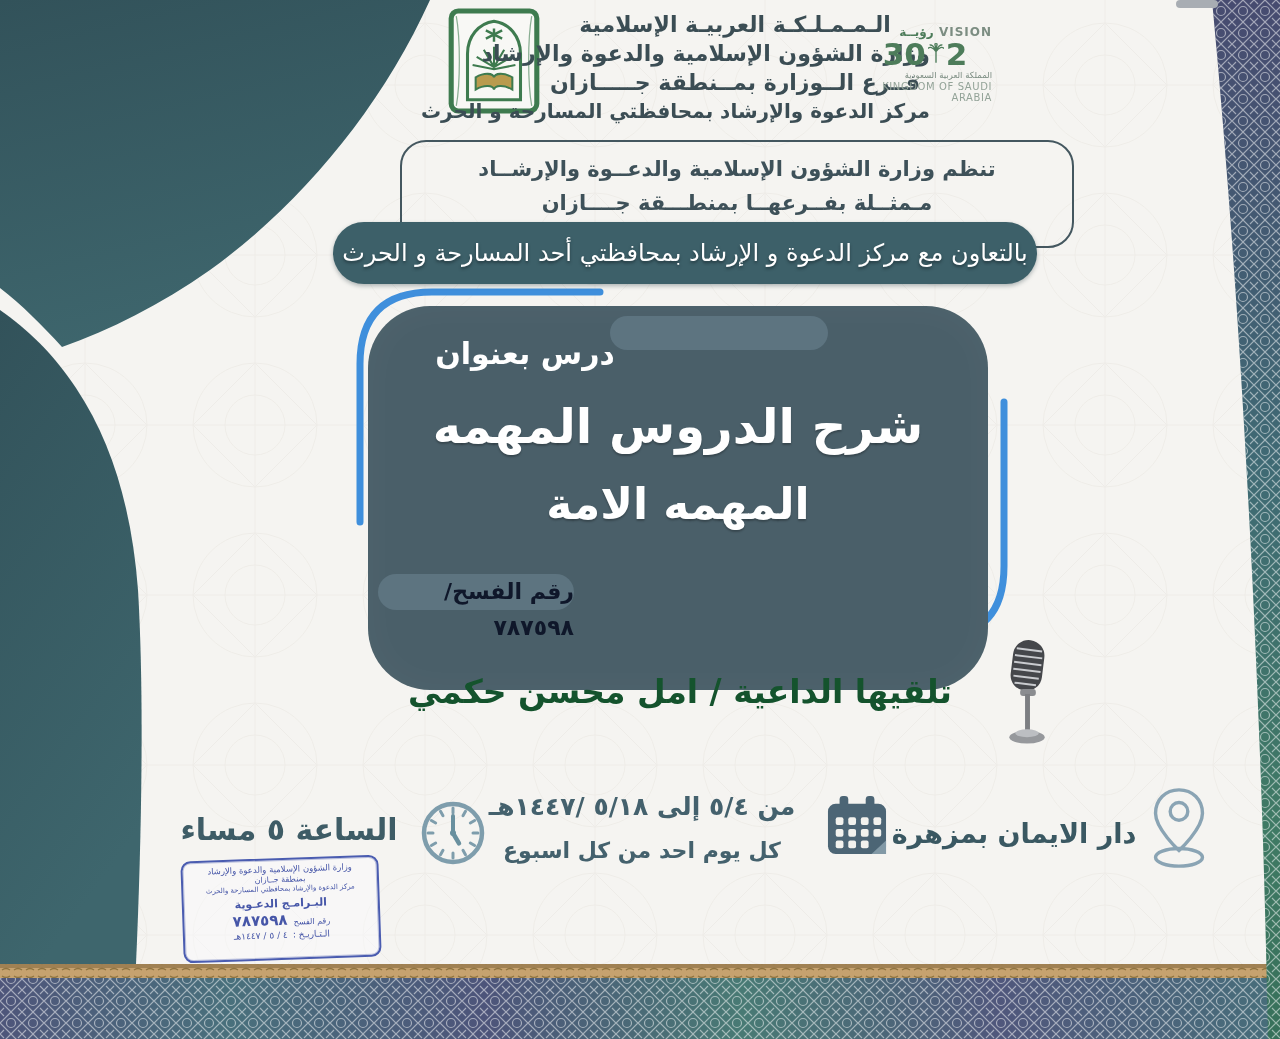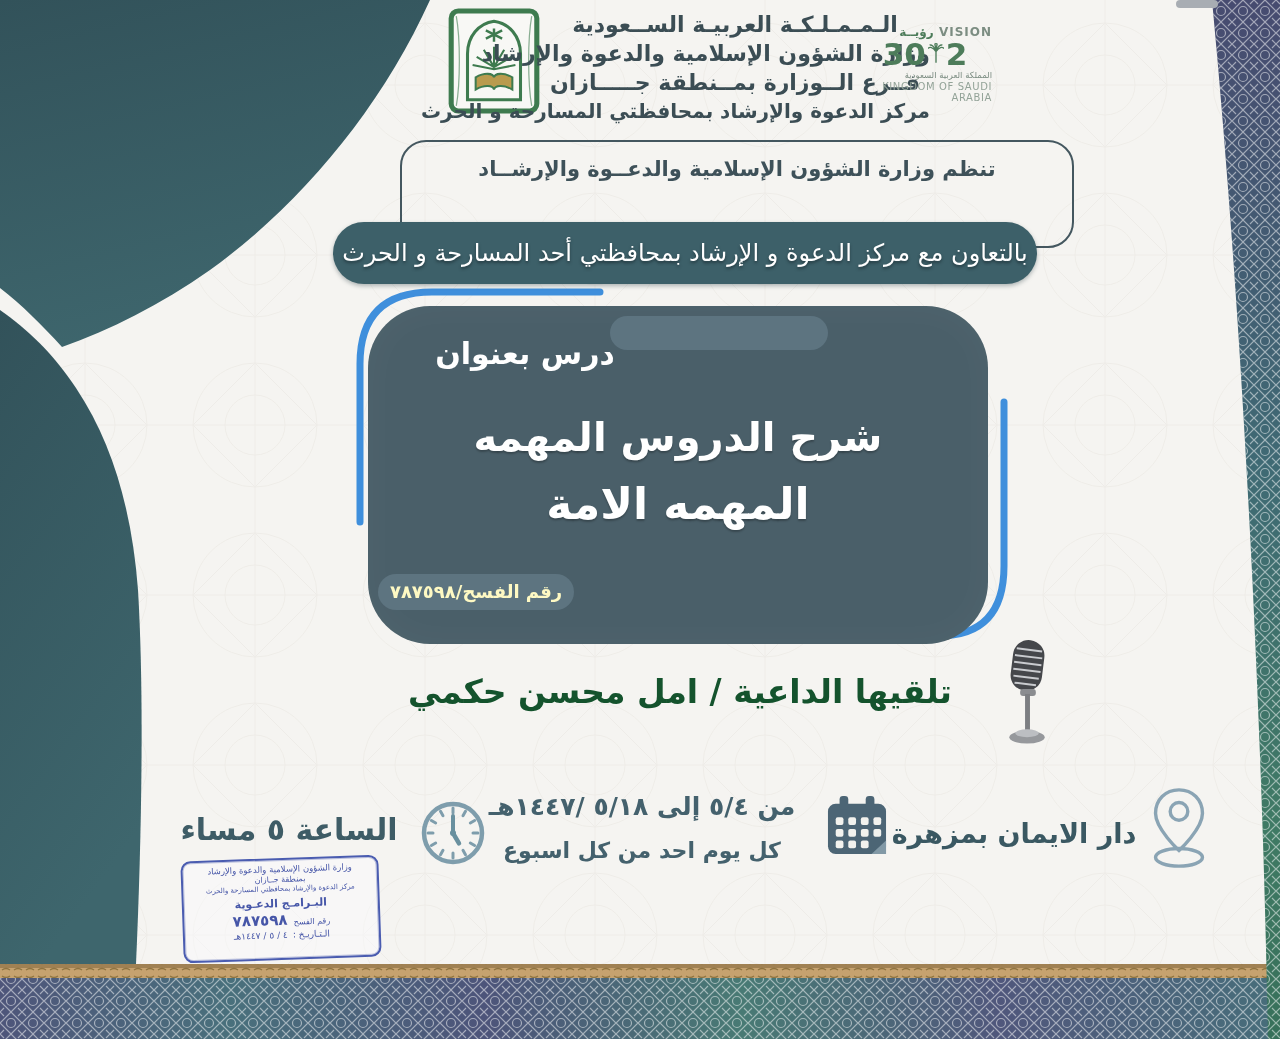--- a/index.html
+++ b/index.html
@@ -19,26 +19,26 @@
   .vision-year{display:flex;align-items:center;justify-content:center;gap:2px;color:#4d7c5a;font-weight:bold;font-size:31px;line-height:30px;}
   .vision-sub-ar{font-size:8.5px;color:#7c8d82;margin-top:2px;}
   .vision-sub-en{font-size:10px;color:#93a398;letter-spacing:.6px;}
   
   .banner{left:400px;top:140px;width:674px;height:108px;border:2.5px solid #44575f;border-radius:26px;z-index:2;text-align:center;padding-top:15px;color:#3e5159;font-weight:bold;}
   .banner div{white-space:nowrap;}
   .b-l1{font-size:21px;margin-bottom:10px;}
   .b-l2{font-size:21px;}
   .ribbon{left:333px;top:222px;width:704px;height:62px;background:#3d6069;border-radius:31px;z-index:3;color:#fff;font-weight:normal;font-size:24px;text-align:center;line-height:62px;white-space:nowrap;text-shadow:0 2px 3px rgba(25,40,46,.65);box-shadow:0 2px 4px rgba(40,60,66,.35);}
   
-  .lesson-box{left:368px;top:306px;width:620px;height:338px;background:#4a5f69;border-radius:62px;z-index:3;box-shadow:inset 0 0 40px rgba(255,255,255,.04);}
+  .lesson-box{left:368px;top:306px;width:620px;height:384px;background:#4a5f69;border-radius:62px;z-index:3;box-shadow:inset 0 0 40px rgba(255,255,255,.04);}
   .pill{position:absolute;background:#5d7480;border-radius:18px;}
   .pill-tr{left:242px;top:10px;width:218px;height:34px;}
-  .pill-bl{left:10px;top:268px;width:196px;height:36px;color:#fef9c3;font-size:18px;font-weight:bold;text-align:center;line-height:36px;}
+  .pill-bl{left:10px;top:268px;width:196px;height:36px;color:#0f172a;font-size:22px;font-weight:bold;line-height:36px;}
   .kicker{position:absolute;left:22px;top:30px;width:270px;text-align:center;color:#fff;font-weight:bold;font-size:30px;}
-  .title1{position:absolute;left:0;top:108px;width:100%;text-align:center;color:#fff;font-weight:bold;font-size:40px;text-shadow:0 2px 2px rgba(0,0,0,.25);}
+  .title1{position:absolute;left:0;top:92px;width:100%;text-align:center;color:#fff;font-weight:bold;font-size:48px;text-shadow:0 2px 2px rgba(0,0,0,.25);}
   .title2{position:absolute;left:0;top:172px;width:100%;text-align:center;color:#fff;font-weight:bold;font-size:44px;text-shadow:0 2px 2px rgba(0,0,0,.25);}
   
   .mic{left:995px;top:638px;width:66px;height:110px;z-index:3;}
   .speaker{left:380px;top:672px;width:600px;text-align:center;color:#14532d;font-weight:bold;font-size:33px;z-index:3;white-space:nowrap;}
   
   .pin{left:1146px;top:784px;width:66px;height:88px;z-index:3;}
   .loc-text{left:888px;top:818px;width:252px;text-align:center;color:#3a5862;font-weight:bold;font-size:27px;z-index:3;white-space:nowrap;}
   .cal{left:826px;top:796px;width:62px;height:60px;z-index:3;}
   .sched1{left:462px;top:792px;width:360px;text-align:center;color:#44616d;font-weight:bold;font-size:25px;z-index:3;white-space:nowrap;}
   .sched2{left:462px;top:838px;width:360px;text-align:center;color:#44616d;font-weight:bold;font-size:22px;z-index:3;white-space:nowrap;}
@@ -122,21 +122,21 @@
   <svg class="abs emblem" viewBox="0 0 90 104">
     <rect x="3" y="3" width="84" height="98" rx="7" fill="#f8f8f5" stroke="#3e7b4f" stroke-width="5"></rect>
     <path d="M45,13 C30,15 19,28 19,45 L19,90 L71,90 L71,45 C71,28 60,15 45,13 Z" fill="none" stroke="#3e7b4f" stroke-width="3"></path>
     <path d="M45,20 L45,33 M37,22 L53,30 M53,22 L37,30" stroke="#3e7b4f" stroke-width="2.4" fill="none"></path>
     <path d="M45,38 L45,58 M35,41 L45,58 L55,41 M28,48 L45,58 L62,48 M24,56 L45,60 L66,56" stroke="#3e7b4f" stroke-width="2" fill="none"></path>
     <path d="M27,68 C36,63 44,64 45,68 C46,64 54,63 63,68 L63,80 C54,75 46,76 45,80 C44,76 36,75 27,80 Z" fill="#b99b4e" stroke="#3e7b4f" stroke-width="2"></path>
     <path d="M8,8 C12,30 12,74 8,96 M82,8 C78,30 78,74 82,96" stroke="#3e7b4f" stroke-width="1.2" fill="none" opacity=".6"></path>
   </svg>
 
   <div class="abs header-text">
-    <div class="h-l1">الـمـمـلـكـة العربيـة الســعودية</div>
+    <div class="h-l1">الـمـمـلـكـة العربيـة الإسلامية</div>
     <div class="h-l2">وزارة الشؤون الإسلامية والدعوة والإرشاد</div>
     <div class="h-l3">فــرع الــوزارة بمــنطقة جـــــازان</div>
     <div class="h-l4">مركز الدعوة والإرشاد بمحافظتي المسارحة و الحرث</div>
   </div>
 
   <div class="abs vision">
     <div class="vision-row1">
       <span>VISION</span>
       <span class="ar">رؤيــة</span>
     </div>
@@ -146,20 +146,21 @@
         <path d="M10,10 L10,24 M10,10 C6,4 2,4 0,6 M10,10 C8,3 4,1 2,2 M10,10 C10,2 7,0 10,0 C13,0 10,2 10,10 M10,10 C12,3 16,1 18,2 M10,10 C14,4 18,4 20,6" stroke="#4d7c5a" fill="none" stroke-width="1.7"></path>
       </svg>
       <span>30</span>
     </div>
     <div class="vision-sub-ar">المملكة العربية السعودية</div>
     <div class="vision-sub-en">KINGDOM OF SAUDI ARABIA</div>
   </div>
 
   <div class="abs banner">
     <div class="b-l1">تنظم وزارة الشؤون الإسلامية والدعــوة والإرشــاد</div>
+    <div class="b-l2">مـمثــلة بفــرعهــا بمنطـــقة جــــازان</div>
   </div>
 
   <div class="abs ribbon">بالتعاون مع مركز الدعوة و الإرشاد بمحافظتي أحد المسارحة و الحرث</div>
 
   <div class="abs lesson-box">
     <div class="pill pill-tr"></div>
     <div class="kicker">درس بعنوان</div>
     <div class="title1">شرح الدروس المهمه</div>
     <div class="title2">المهمه الامة</div>
     <div class="pill pill-bl">رقم الفسح/٧٨٧٥٩٨</div>

